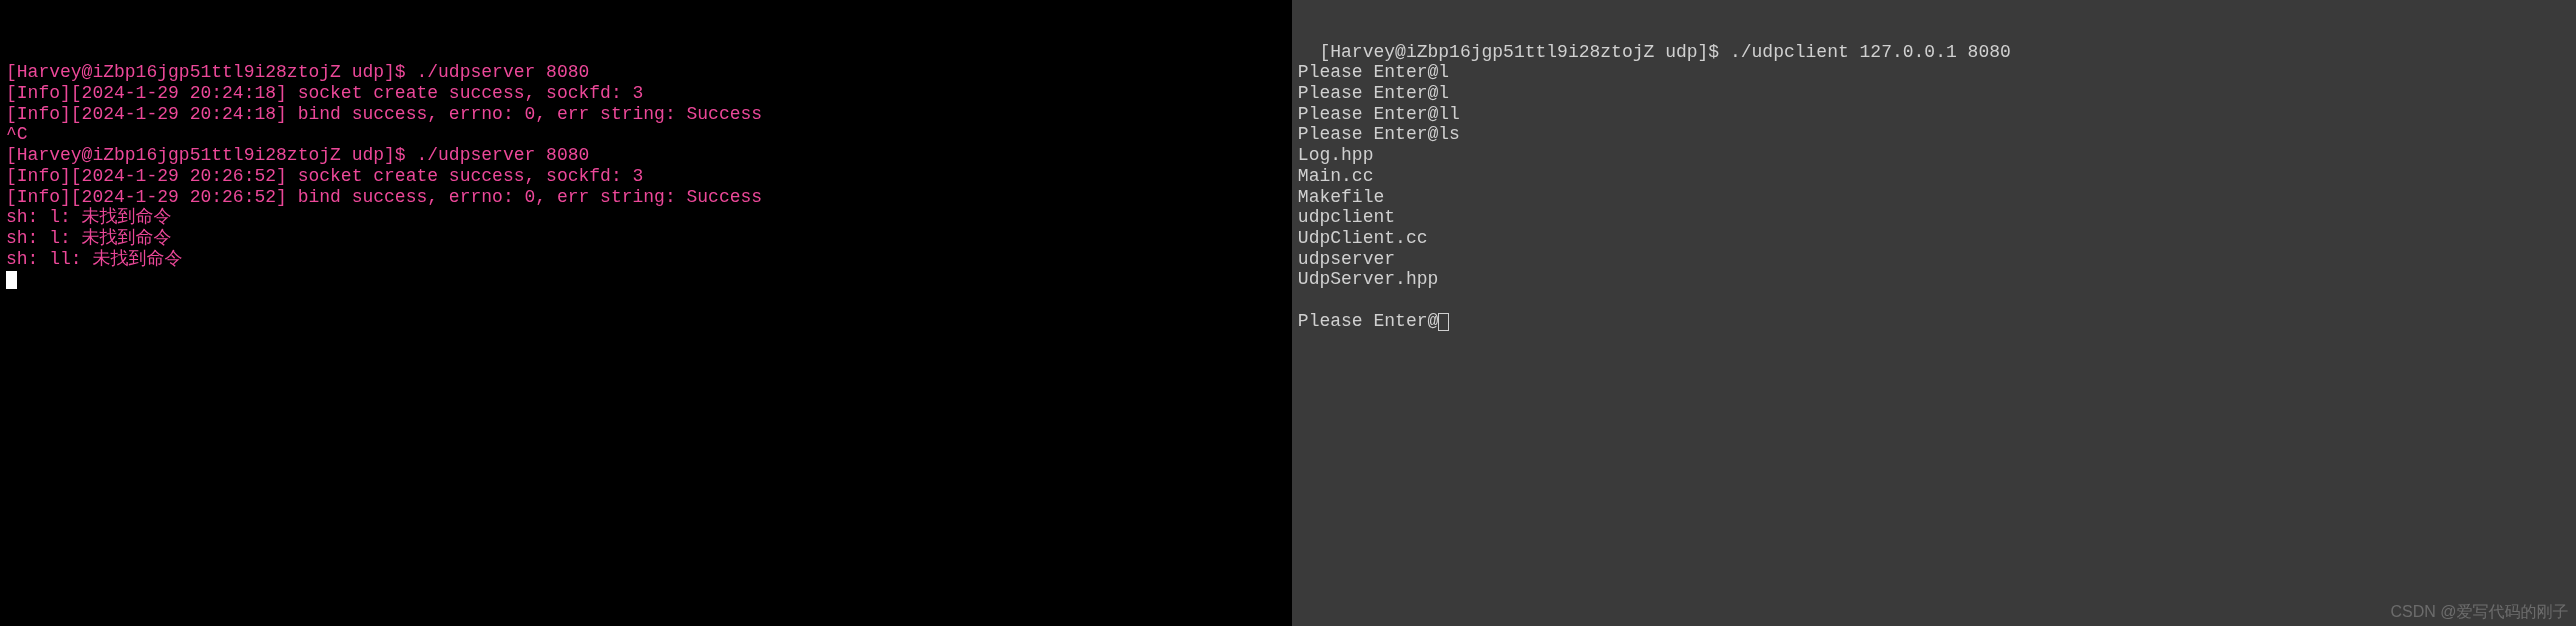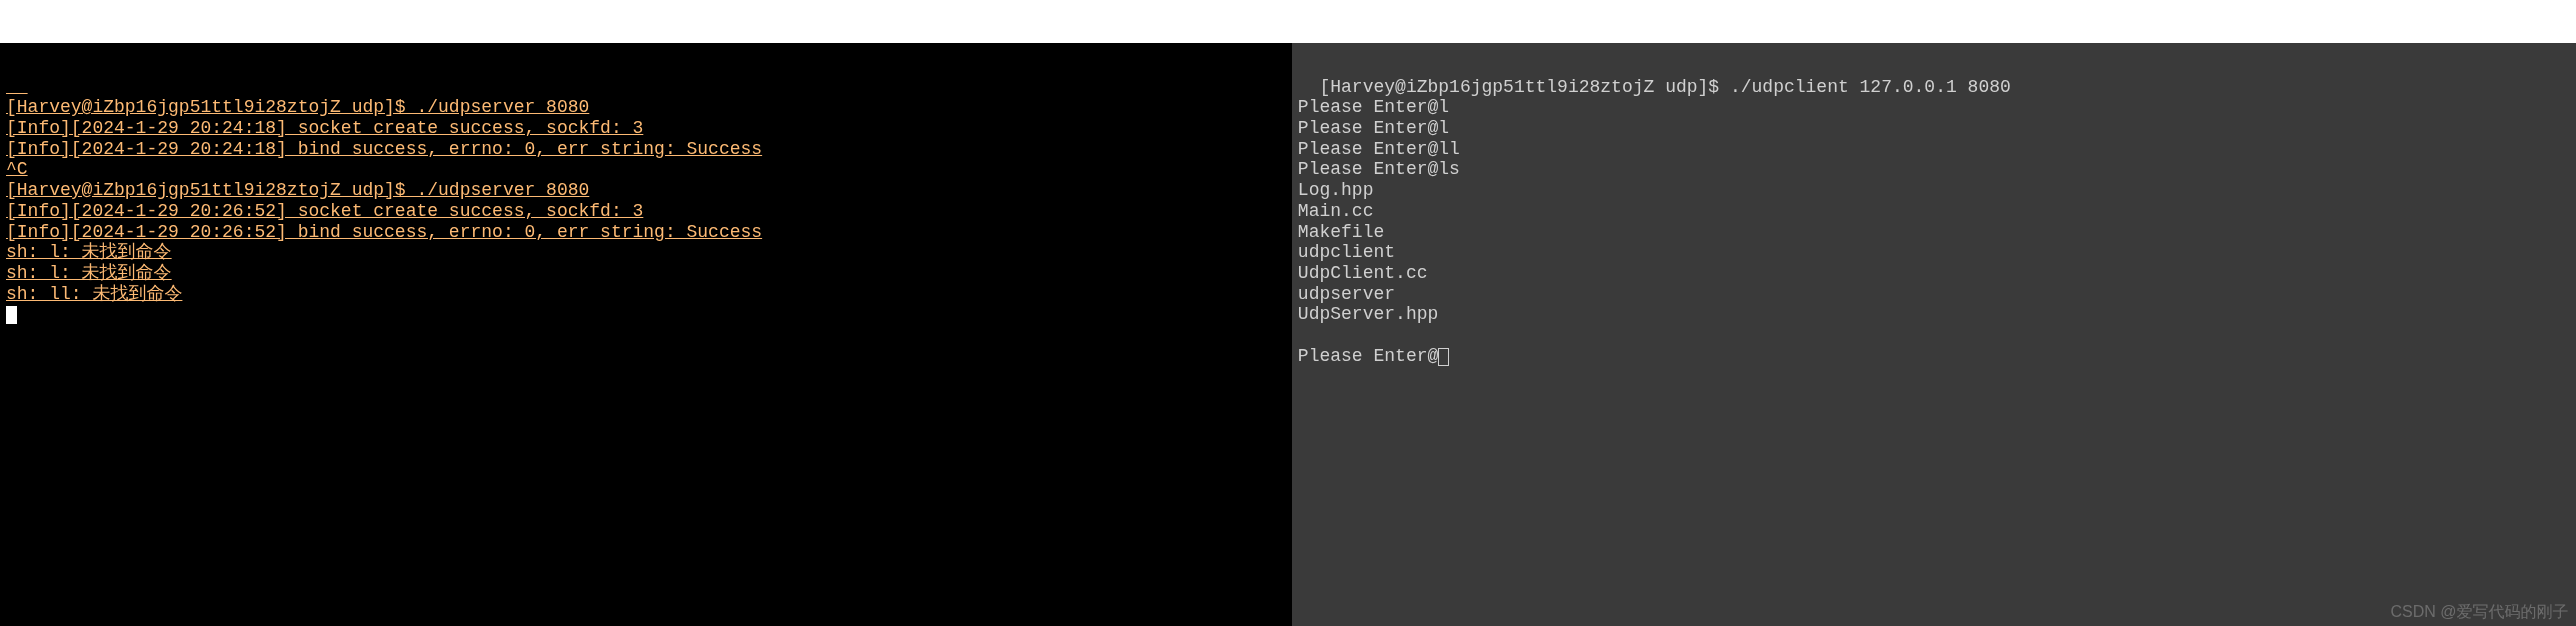--- a/index.html
+++ b/index.html
@@ -11,31 +11,29 @@
       width: 100%;
       height: 100%;
     }
     body {
       display: flex;
       font-family: 'Menlo', 'Monaco', 'Consolas', 'Courier New', monospace;
       font-size: 18px;
       line-height: 1.15;
     }
     .pane {
-      padding: 13px 6px;
+      padding: 21px 6px;
       overflow: hidden;
       white-space: pre-wrap;
       word-break: break-all;
-      margin-top: 43px;
     }
     .left-pane {
       background: #000000;
-      color: #fdba74;
+      color: #ec4899;
       width: 50.15%;
-      text-decoration: underline;
     }
     .right-pane {
       background: #3a3a3a;
       color: #d0d0d0;
       width: 49.85%;
     }
     .cursor-block {
       display: inline-block;
       width: 0.6em;
       height: 1em;

